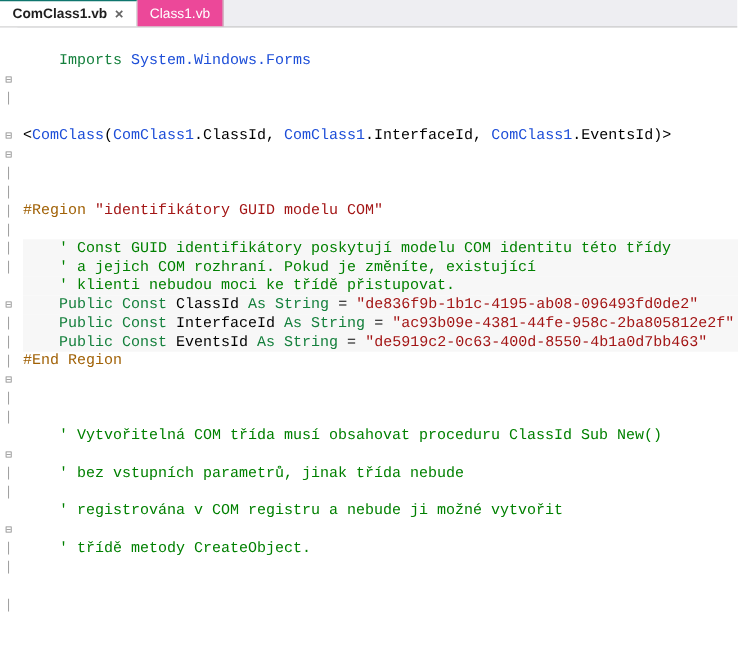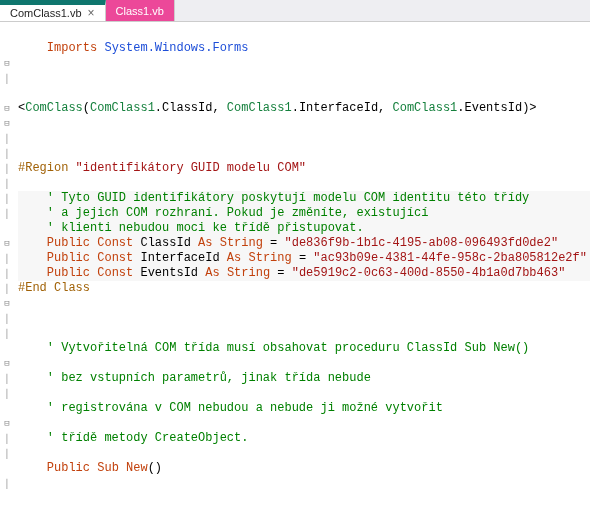--- a/index.html
+++ b/index.html
@@ -29,22 +29,23 @@
     background: #eeeef2;
     color: #1e1e1e;
     border-right: 1px solid #ccc;
     display: flex;
     align-items: center;
     gap: 6px;
     cursor: pointer;
   }
   .tab.active {
     background: #fff;
-    border-top: 6px solid #0f766e;
+    border-top: 2px solid #0f766e;
     margin-top: -1px;
+    font-weight: bold;
   }
   .tab.inactive {
     background: #ec4899;
     color: #fff;
   }
   .tab .close {
     font-size: 12px;
     color: #666;
   }
   .code-area {
@@ -68,22 +69,22 @@
     user-select: none;
   }
   .code {
     flex: 1;
     padding: 4px 0 4px 4px;
     white-space: pre;
     line-height: 15px;
     overflow-x: auto;
   }
   .line { height: 15px; }
-  .kw { color: #c2410c; }
-  .type { color: #15803d; }
+  .kw { color: #15803d; }
+  .type { color: #1d4ed8; }
   .str { color: #a31515; }
   .comment { color: #008000; }
   .ident { color: #000; }
   .region-kw { color: #a16207; }
   .region-name { color: #a31515; }
   .pale { color: #1d4ed8; font-family: Liberation Mono, monospace; }
   .region-bg { background: #f7f7f7; display: inline-block; width: 100%; }
 </style>
 </head>
 <body>
@@ -135,33 +136,32 @@
       <div class="fold"></div>
       <div class="fold">│</div>
     </div>
 
     <div class="code">
 <div class="line">    <span class="kw">Imports</span><span class="pale"> System.Windows.Forms</span></div>
 <div class="line"></div>
 <div class="line"><span class="ident">&lt;</span><span class="type">ComClass</span><span>(</span><span class="type">ComClass1</span><span>.</span><span>ClassId</span><span>, </span><span class="type">ComClass1</span><span>.</span><span>InterfaceId</span><span>, </span><span class="type">ComClass1</span><span>.</span><span>EventsId</span><span>)&gt;</span></div>
 <div class="line"></div>
 <div class="line"><span class="region-kw">#Region </span><span class="region-name">"identifikátory GUID modelu COM"</span></div>
-<div class="line region-bg">    <span class="comment">' Tyto GUID identifikátory poskytují modelu COM identitu této třídy</span></div>
+<div class="line region-bg">    <span class="comment">' Const GUID identifikátory poskytují modelu COM identitu této třídy</span></div>
 <div class="line region-bg">    <span class="comment">' a jejich COM rozhraní. Pokud je změníte, existující</span></div>
 <div class="line region-bg">    <span class="comment">' klienti nebudou moci ke třídě přistupovat.</span></div>
 <div class="line region-bg">    <span class="kw">Public</span><span class="kw"> Const</span><span> </span><span>ClassId</span><span class="kw"> As </span><span class="kw">String</span><span> = </span><span class="str">"de836f9b-1b1c-4195-ab08-096493fd0de2"</span></div>
 <div class="line region-bg">    <span class="kw">Public</span><span class="kw"> Const</span><span> </span><span>InterfaceId</span><span class="kw"> As </span><span class="kw">String</span><span> = </span><span class="str">"ac93b09e-4381-44fe-958c-2ba805812e2f"</span></div>
 <div class="line region-bg">    <span class="kw">Public</span><span class="kw"> Const</span><span> </span><span>EventsId</span><span class="kw"> As </span><span class="kw">String</span><span> = </span><span class="str">"de5919c2-0c63-400d-8550-4b1a0d7bb463"</span></div>
-<div class="line"><span class="region-kw">#End Class</span></div>
+<div class="line"><span class="region-kw">#End Region</span></div>
 <div class="line"></div>
 <div class="line">    <span class="comment">' Vytvořitelná COM třída musí obsahovat proceduru ClassId Sub New()</span></div>
 <div class="line">    <span class="comment">' bez vstupních parametrů, jinak třída nebude</span></div>
-<div class="line">    <span class="comment">' registrována v COM nebudou a nebude ji možné vytvořit</span></div>
+<div class="line">    <span class="comment">' registrována v COM registru a nebude ji možné vytvořit</span></div>
 <div class="line">    <span class="comment">' třídě metody CreateObject.</span></div>
-<div class="line">    <span class="kw">Public</span><span class="kw"> Sub</span><span class="kw"> New</span><span>()</span></div>
 
 
 
 
 
 
 
 
 
 

